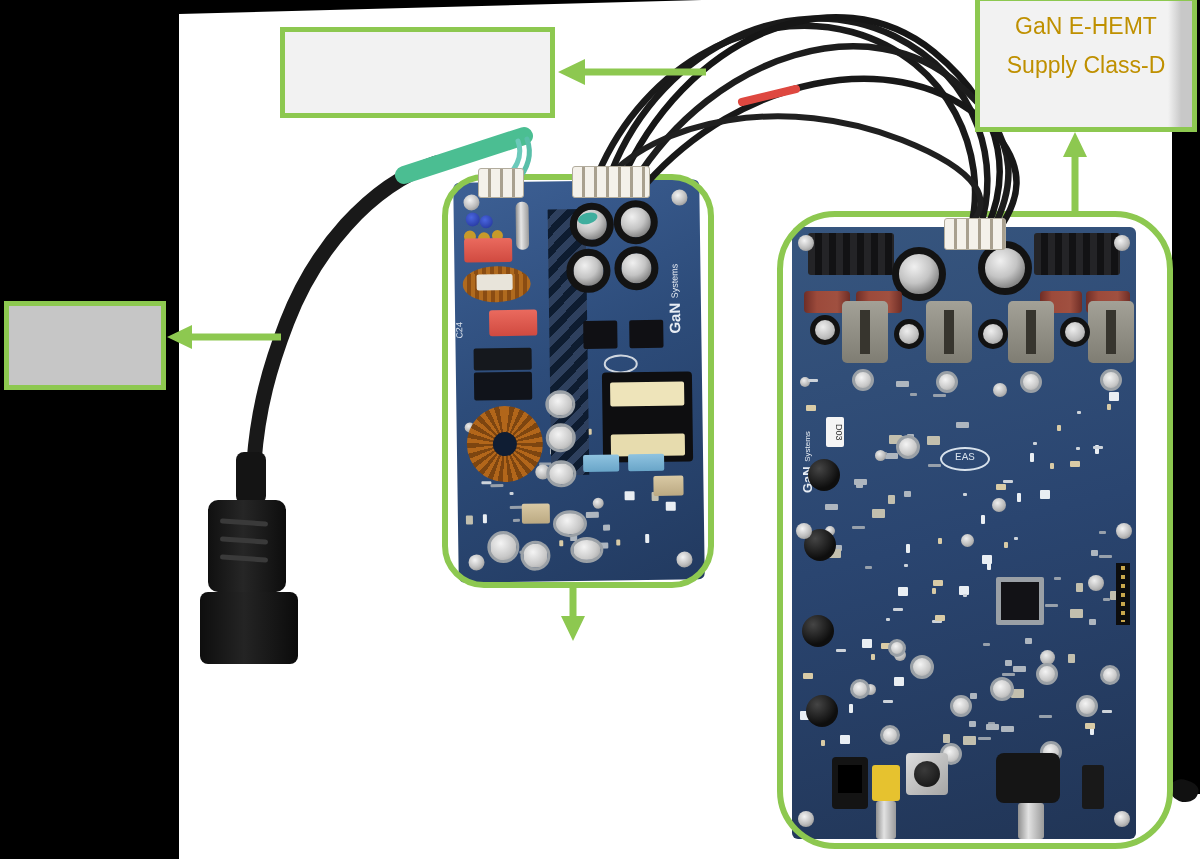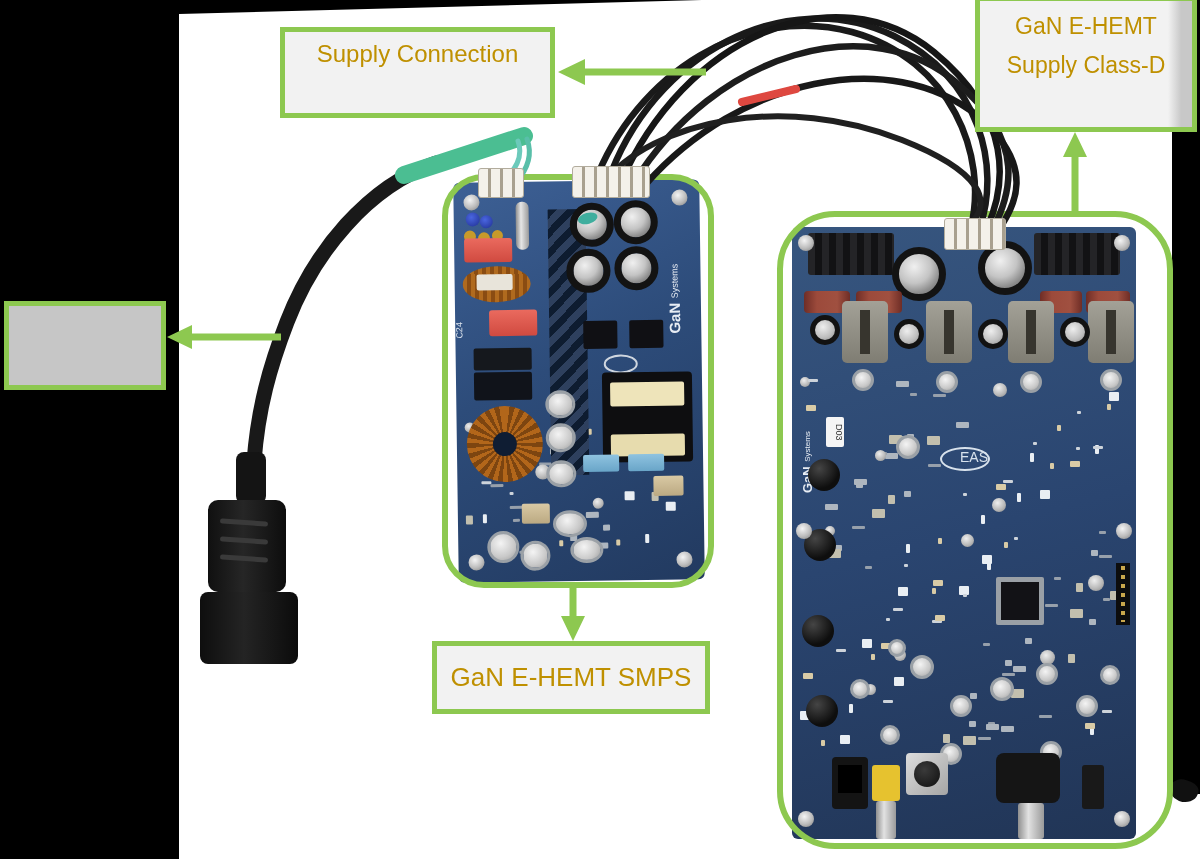--- a/index.html
+++ b/index.html
@@ -303,21 +303,21 @@
     <div class="scap" style="left:308px;top:142px;width:22px;height:22px;"></div>
 
     <div class="vtext" style="left:8px;top:176px;height:90px;">
       <span style="font-size:13px;font-weight:bold;">GaN</span>
       <span style="font-size:8px;">Systems</span>
     </div>
     <div class="abs" style="left:34px;top:190px;width:18px;height:30px;background:#f5f5f5;border-radius:2px;writing-mode:vertical-rl;text-align:center;font-size:9px;color:#333;">
       <span>D03</span>
     </div>
 
-    <div class="abs" style="left:148px;top:220px;width:46px;height:20px;border:2px solid #d8e2ec;border-radius:50%;color:#d8e2ec;font-size:14px;line-height:17px;text-align:right;">
+    <div class="abs" style="left:148px;top:220px;width:46px;height:20px;border:2px solid #d8e2ec;border-radius:50%;color:#d8e2ec;font-size:11px;line-height:17px;text-align:center;font-family:Liberation Mono, monospace;">
       <span>EAS</span>
     </div>
 
     <div class="rind" style="left:16px;top:232px;"></div>
     <div class="rind" style="left:12px;top:302px;"></div>
     <div class="rind" style="left:10px;top:388px;"></div>
     <div class="rind" style="left:14px;top:468px;"></div>
 
     <div class="abs" style="left:204px;top:350px;width:48px;height:48px;background:#9aa0a6;border-radius:2px;">
       <div class="abs" style="left:5px;top:5px;width:38px;height:38px;background:#121216;"></div>
@@ -393,29 +393,25 @@
   </div>
 
   <svg class="arrows" width="1200" height="859" viewBox="0 0 1200 859">
     <path fill="#8DC850" d="M558 72 L585 59 L585 68.5 L706 68.5 L706 75.5 L585 75.5 L585 85 Z"></path>
     <path fill="#8DC850" d="M167 337 L192 325 L192 333.5 L281 333.5 L281 340.5 L192 340.5 L192 349 Z"></path>
     <path fill="#8DC850" d="M573 641 L561 616 L569.5 616 L569.5 588 L576.5 588 L576.5 616 L585 616 Z"></path>
     <path fill="#8DC850" d="M1075 132 L1087 157 L1078.5 157 L1078.5 211 L1071.5 211 L1071.5 157 L1063 157 Z"></path>
   </svg>
 
   <div class="callout" style="left:280px;top:27px;width:275px;height:91px;font-size:24px;line-height:38px;padding-top:3px;">
-    <span class="ln">Supply Connection</span>
   </div>
 
   <div class="callout" style="left:975px;top:-4px;width:222px;height:136px;font-size:23px;line-height:39px;padding-top:6px;">
     <div class="abs" style="right:0;top:0;width:24px;height:126px;background:linear-gradient(90deg,rgba(190,190,190,0),#c8c8c8 55%);"></div>
     <span class="ln">GaN E-HEMT</span>
     <span class="ln">Supply Class-D</span>
   </div>
 
   <div class="callout" style="left:4px;top:301px;width:162px;height:89px;font-size:23px;line-height:37px;padding-top:4px;background:var(--ieclabelbg);">
   </div>
 
-  <div class="callout" style="left:432px;top:641px;width:278px;height:73px;font-size:26px;line-height:62px;">
-    <span>GaN E-HEMT SMPS</span>
-  </div>
 
 </div>
 
 </body></html>

